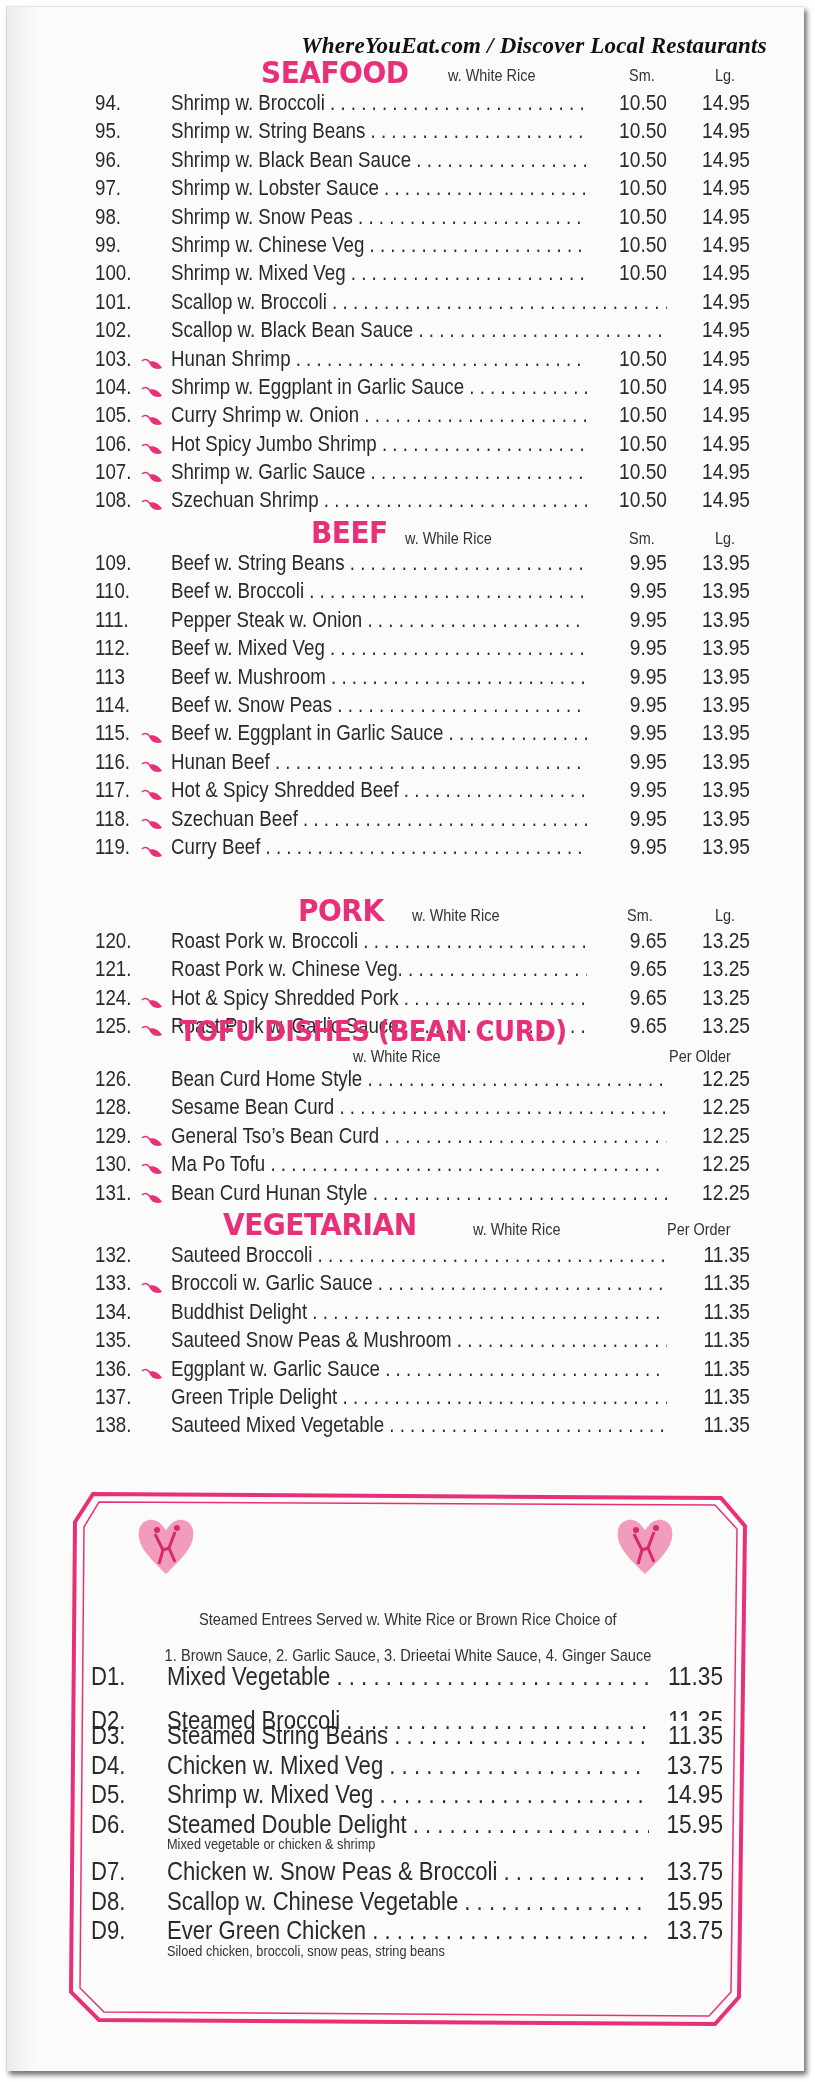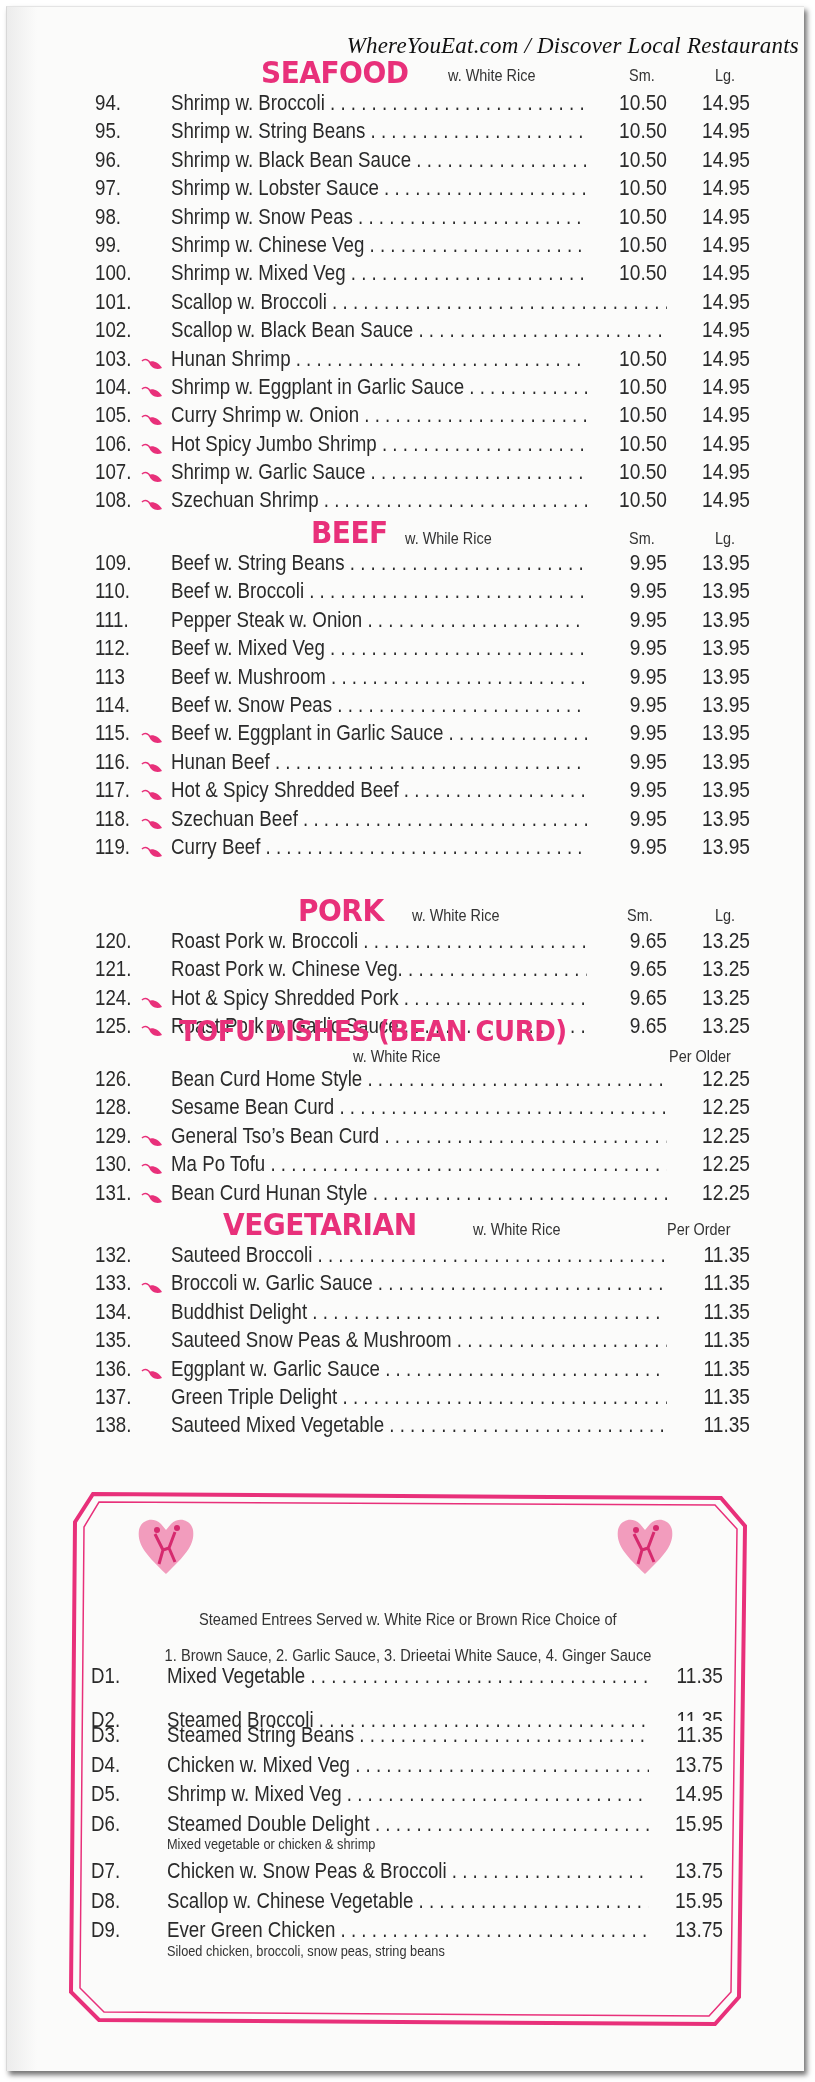--- a/index.html
+++ b/index.html
@@ -7,22 +7,22 @@
   .page {
     position: absolute; left: 6px; top: 6px; width: 797px; height: 2064px;
     background: #fbfbfa;
     box-shadow: 3px 4px 5px rgba(0,0,0,0.55);
     border-left: 1px solid #d8d8d8; border-top: 1px solid #e4e4e4;
     overflow: hidden;
   }
   .ghost { position: absolute; left: 0; top: 0; width: 30px; height: 100%;
     background: linear-gradient(90deg, #ececec, rgba(250,250,250,0)); }
   .watermark {
-    position: absolute; left: 262px; top: 26px; width: 530px; text-align: right;
-    font-family: "Liberation Serif", serif; font-style: italic; font-weight: normal;
+    position: absolute; left: 262px; top: 26px; width: 530px; text-align: center;
+    font-family: "Liberation Serif", serif; font-style: italic; font-weight: bold;
     font-size: 23px; color: #111; letter-spacing: 0.2px;
   }
   .section { position: absolute; left: 0; width: 797px; }
   .sec-head { position: relative; height: 32px; }
   .sec-title {
     position: absolute; font-family: "DejaVu Sans", sans-serif; font-weight: bold;
     color: #e8307a; font-size: 28px; letter-spacing: -0.5px; line-height: 32px; transform: scaleY(1.08);
   }
   .sec-sub { position: absolute; font-size: 17px; color: #333; line-height: 20px; transform: scaleX(0.85); transform-origin: left; }
   .col-head { position: absolute; font-size: 17px; color: #333; line-height: 20px; transform: scaleX(0.85); transform-origin: left; }
@@ -38,21 +38,21 @@
   .dieter {
     position: absolute; left: 62px; top: 1485px; width: 678px; height: 535px;
   }
   .dieter svg.frame { position: absolute; left: 0; top: 0; }
   .dieter .title {
     position: absolute; left: 0; width: 678px; top: 66px; text-align: center;
     font-family: "DejaVu Sans", sans-serif; font-weight: bold; color: #e8307a; font-size: 30px; letter-spacing: 0px;
   }
   .dieter .desc { position: absolute; left: 0; width: 678px; text-align: center; font-size: 17px; color: #333; }
   .dieter .desc span { display: inline-block; transform: scaleX(0.86); }
-  .drow { position: absolute; left: 0; width: 678px; height: 28px; font-size: 22px; color: #2a2a2a; line-height: 28px; white-space: nowrap; }
+  .drow { position: absolute; left: 0; width: 678px; height: 28px; font-size: 26px; color: #2a2a2a; line-height: 28px; white-space: nowrap; }
   .drow .code { position: absolute; left: 22px; transform: scaleX(0.85); transform-origin: left; }
   .drow .name { position: absolute; left: 98px; right: 0; overflow: hidden; }
   .drow .name-inner { display: inline-block; transform: scaleX(0.85); transform-origin: left; }
   .drow .price { position: absolute; left: 580px; width: 74px; text-align: right; transform: scaleX(0.87); transform-origin: right; background: #fbfbfa; }
   .dnote { position: absolute; left: 98px; font-size: 15px; color: #333; transform: scaleX(0.85); transform-origin: left; white-space: nowrap; }
   .heart { position: absolute; }
 </style>
 </head>
 <body>
 

